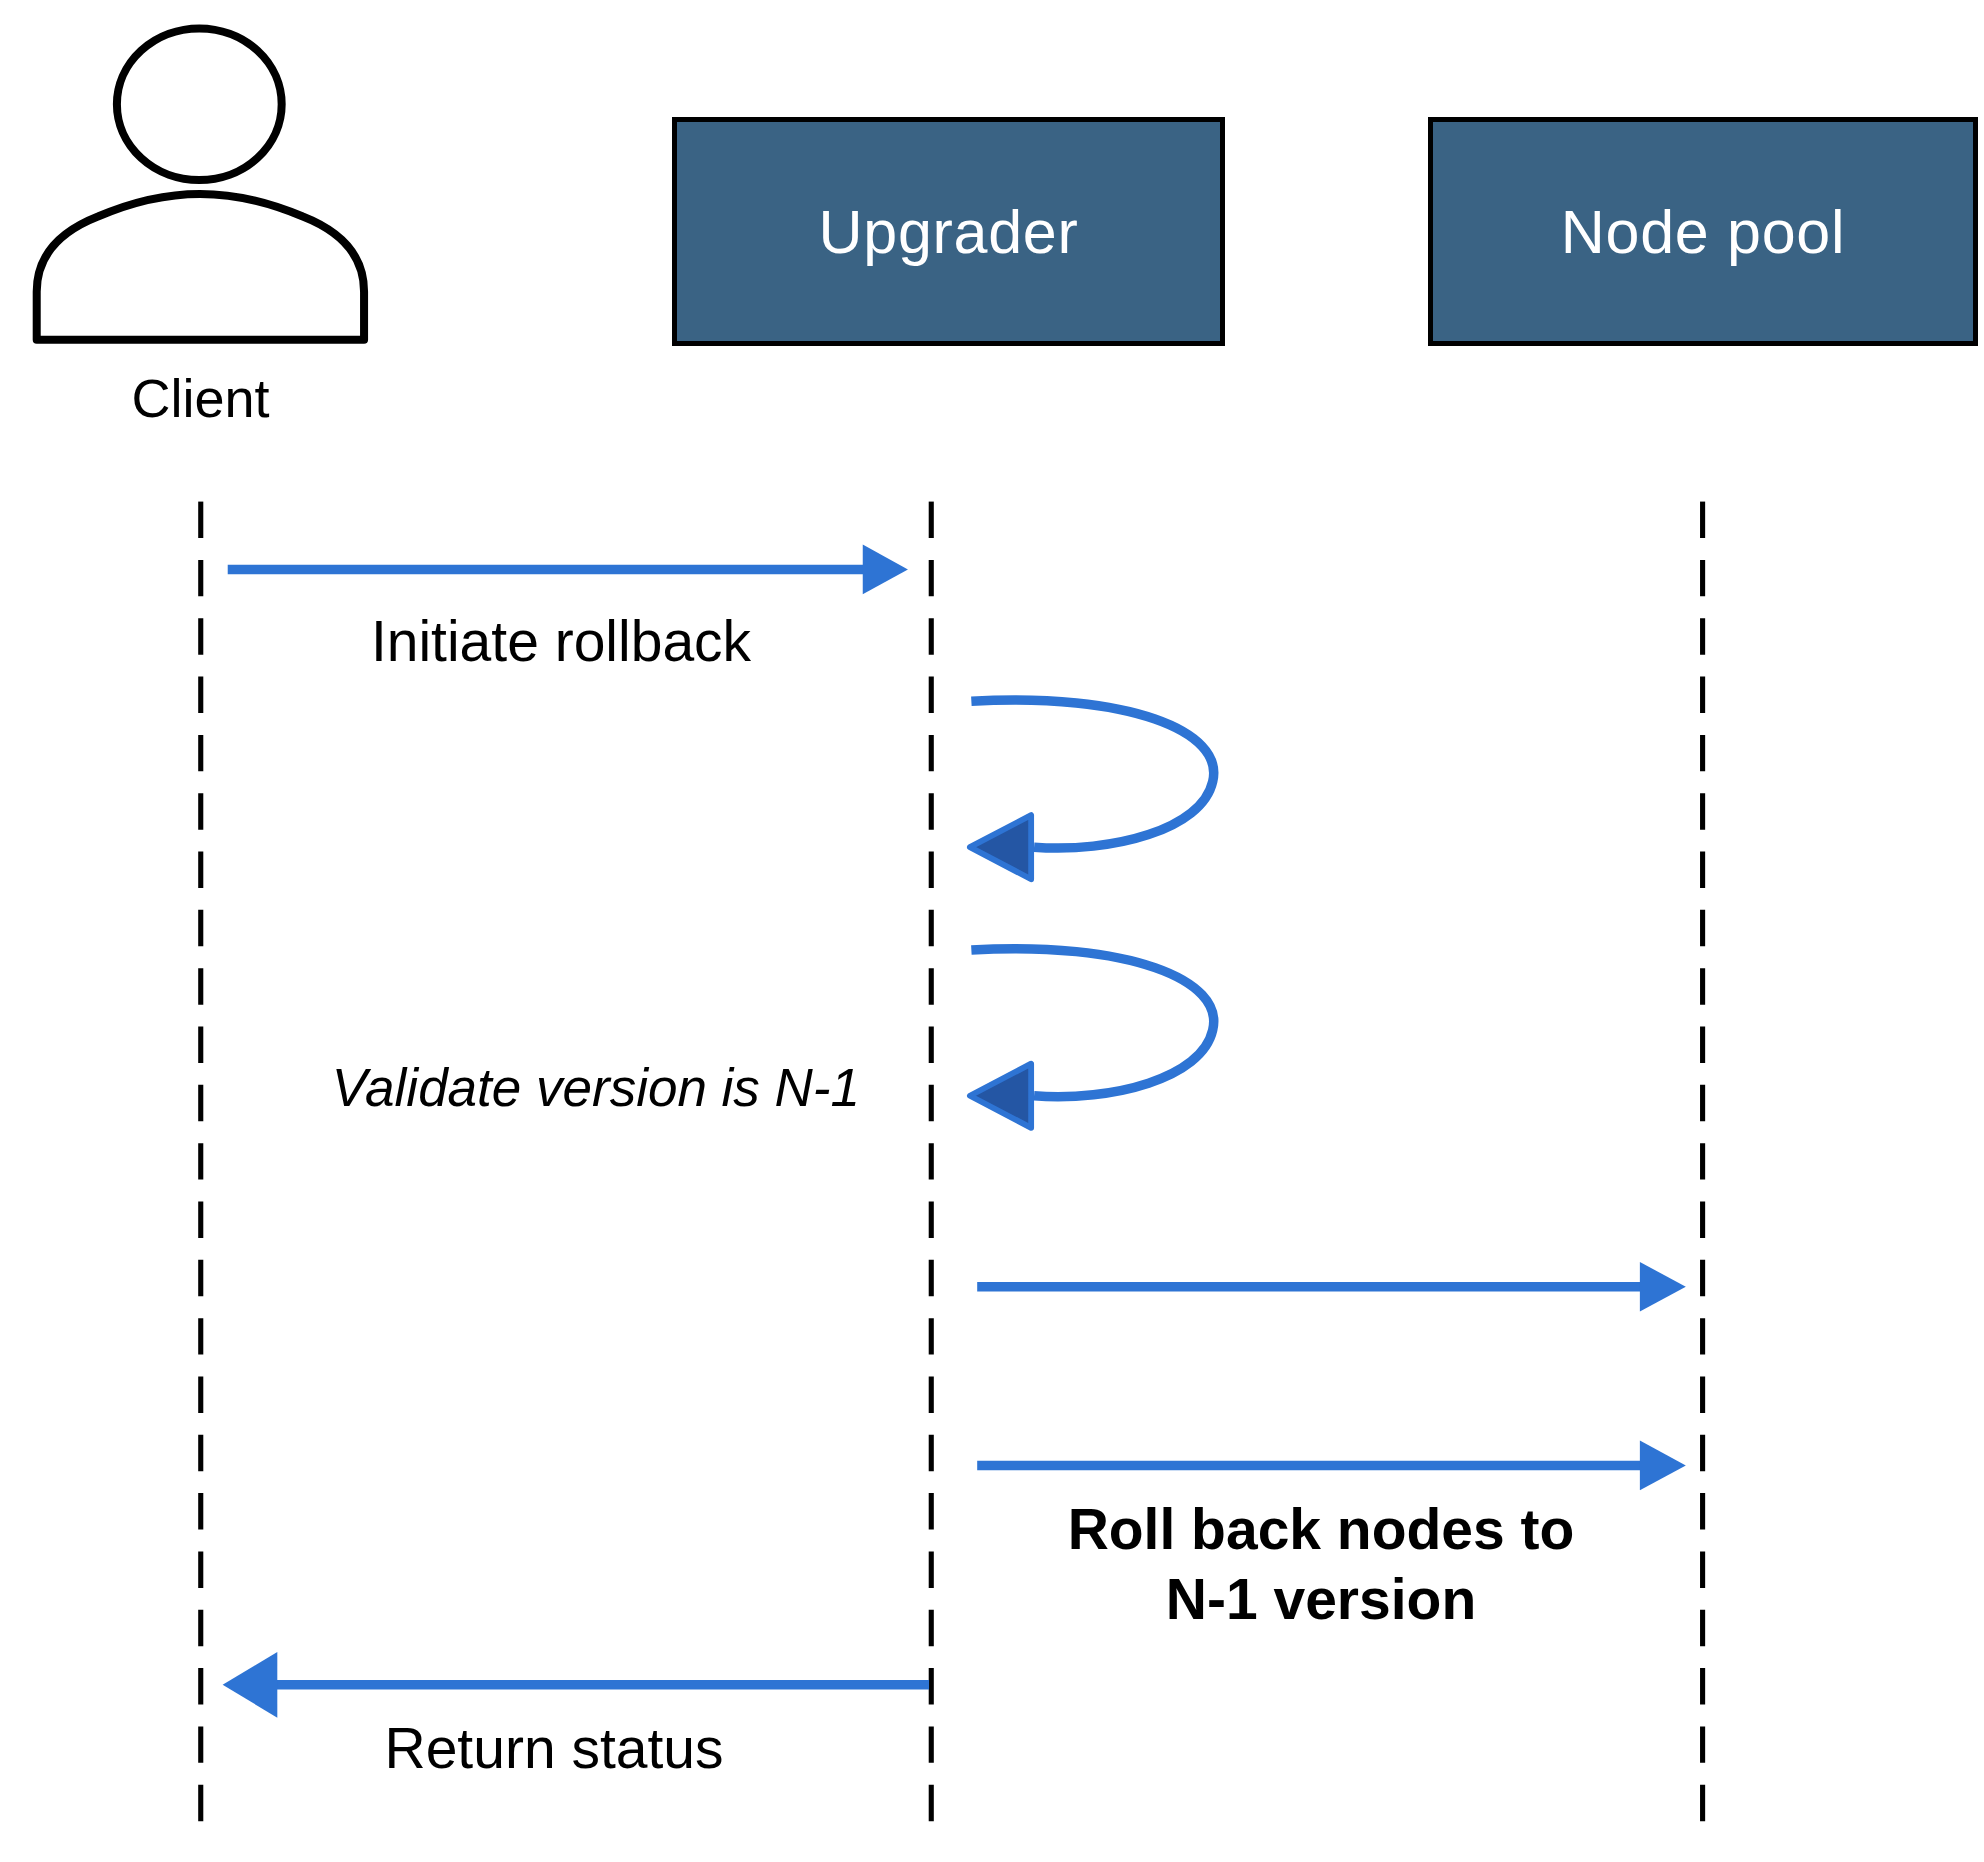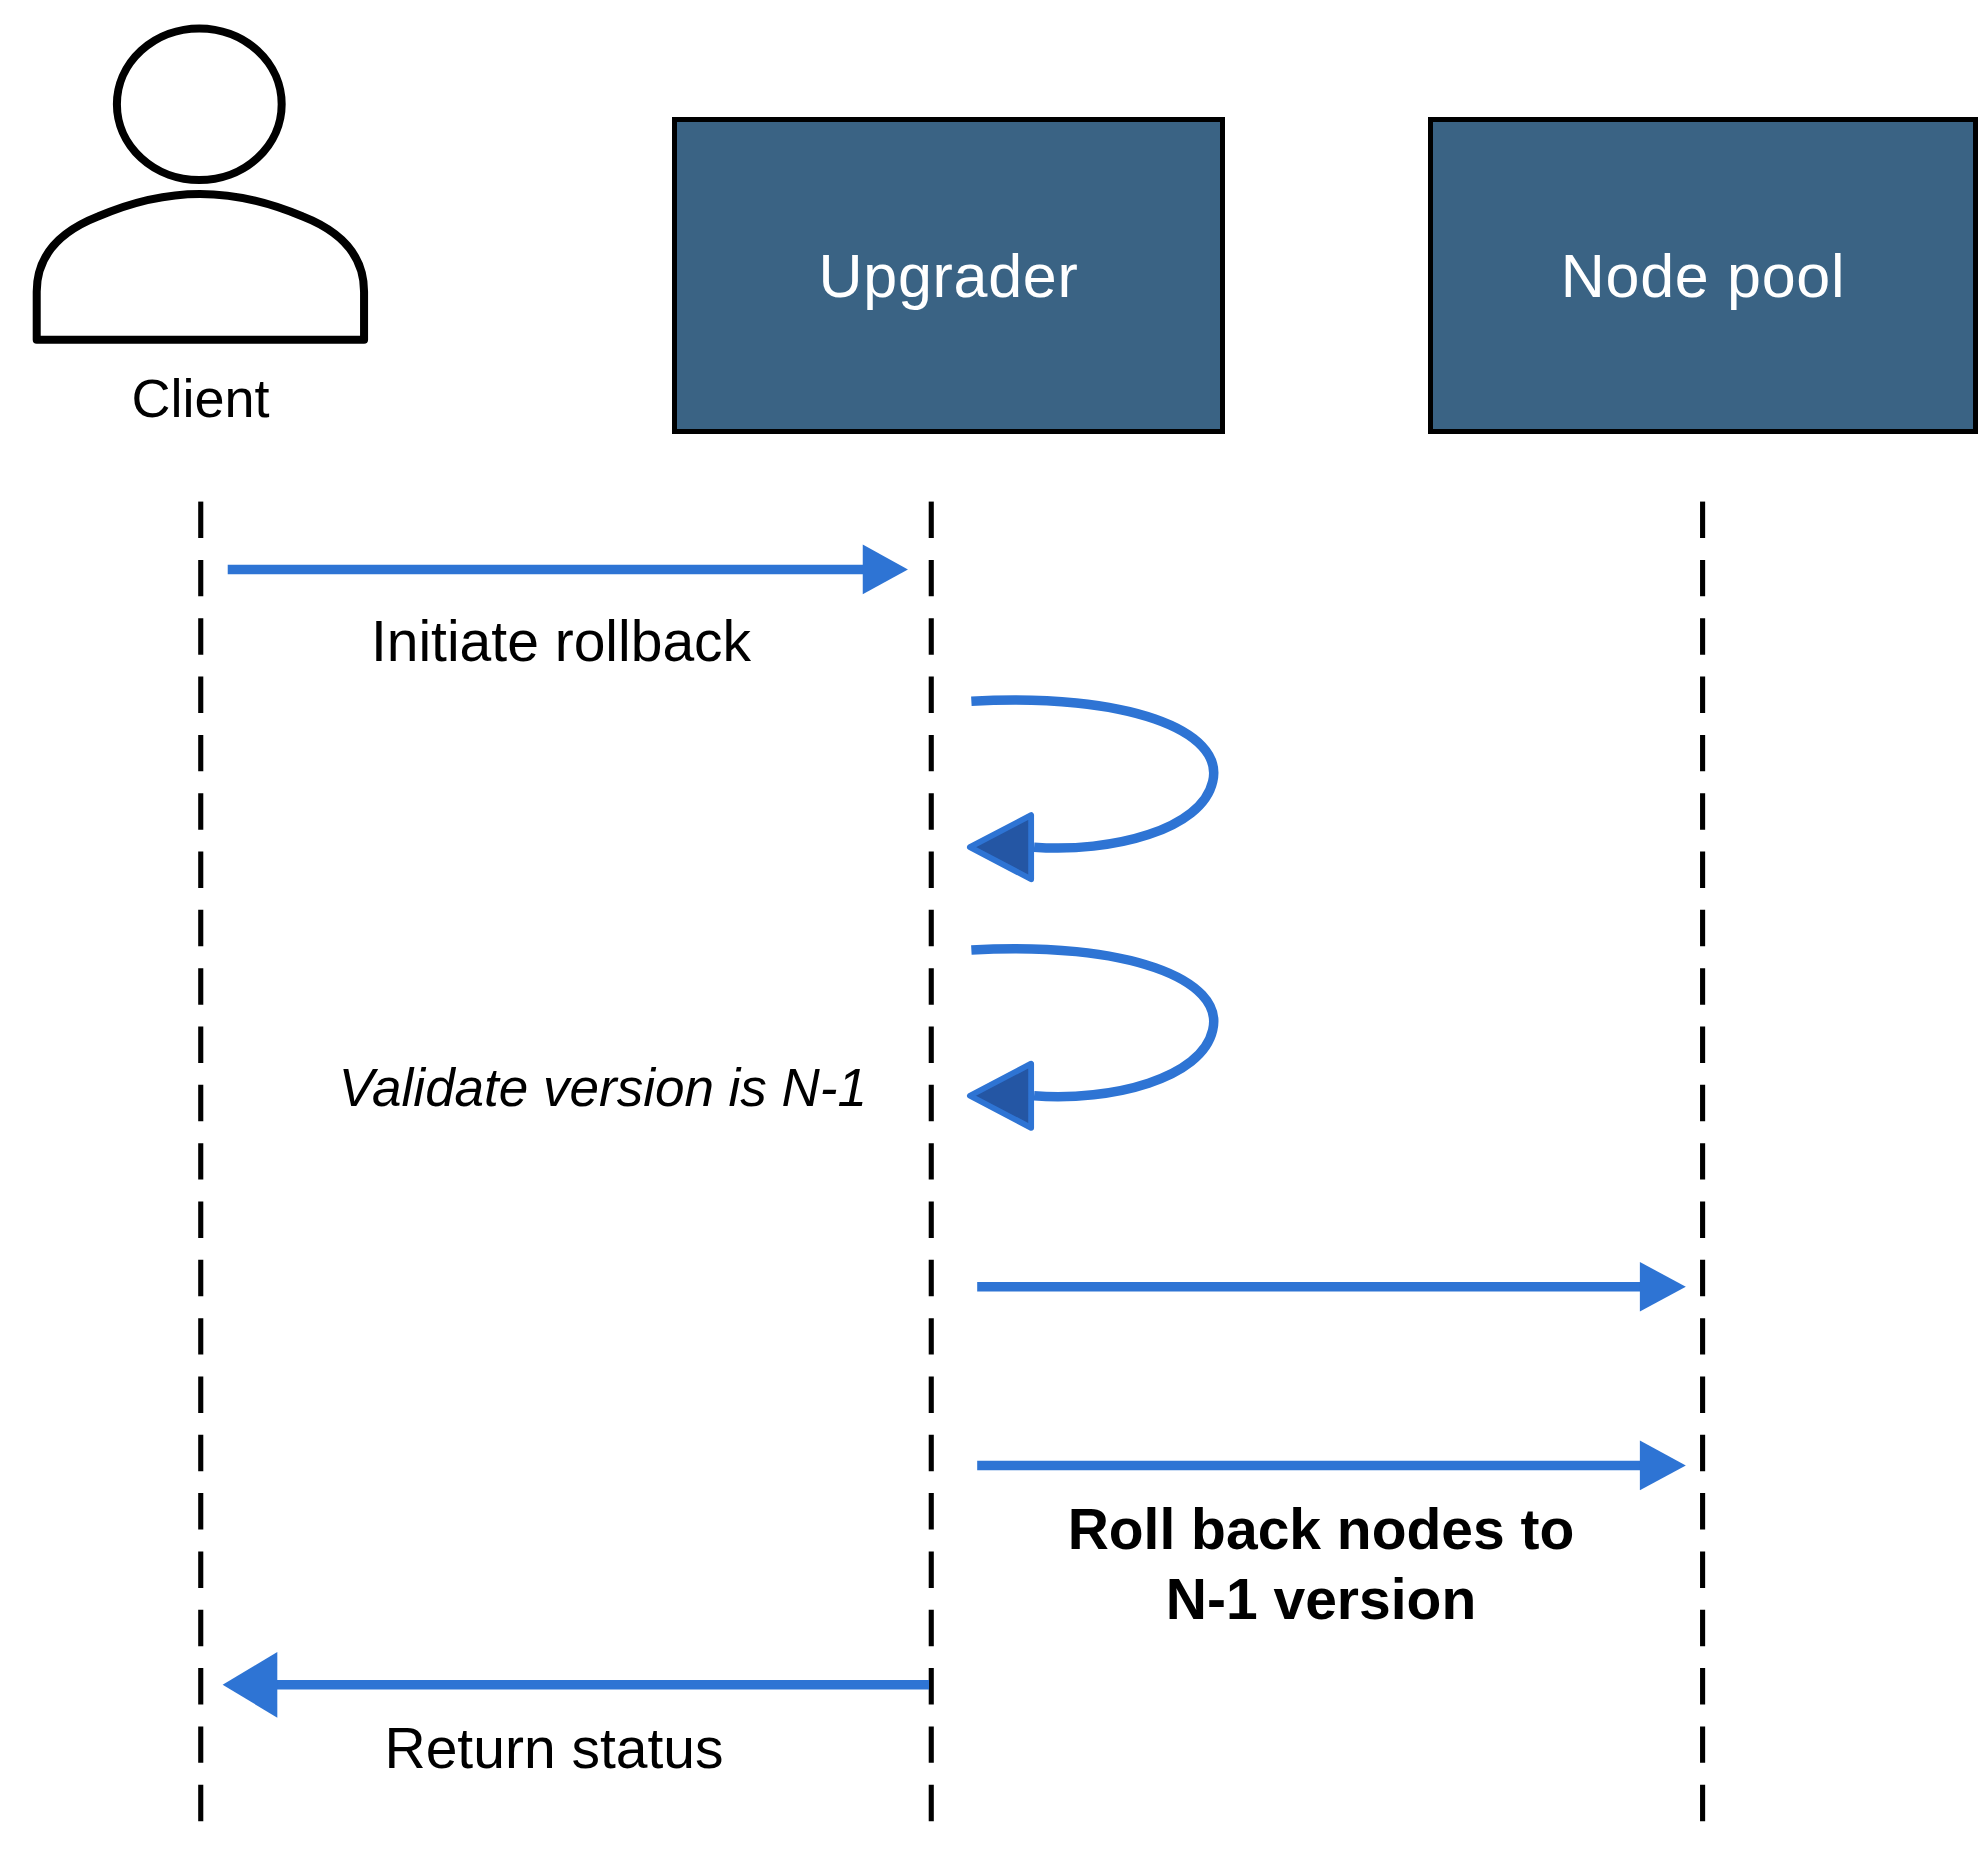--- a/index.html
+++ b/index.html
@@ -6,21 +6,21 @@
   #canvas{
     position:relative;
     width:1985px;height:1862px;
     background:#ffffff;
     font-family:"Liberation Sans", sans-serif;
     overflow:hidden;
   }
   #diagram-svg{position:absolute;left:0;top:0;}
   .actor-box{
     position:absolute;
-    top:117px;height:317px;
+    top:117px;height:229px;
     background:#3A6384;
     border:5.1px solid #000000;
     box-sizing:border-box;
     display:flex;align-items:center;justify-content:center;
     color:#ffffff;
     font-size:61px;
     letter-spacing:0.7px;
   }
   #upgrader-box{left:672px;width:553px;}
   #nodepool-box{left:1428px;width:550px;}
@@ -33,21 +33,21 @@
     white-space:pre-line;
   }
   .label.self-note{
     font-style:italic;
     font-size:53px;
     text-align:right;
   }
   #client-label{left:14.6px;top:366px;width:372px;font-size:54px;}
   #msg-initiate-rollback{left:233px;top:607px;width:656px;}
   #msg-validate-time{left:277px;top:806px;width:583px;}
-  #msg-validate-version{left:284px;top:1056px;width:583px;}
+  #msg-validate-version{left:277px;top:1056px;width:583px;}
   #msg-initiate-cordon{left:993px;top:1318px;width:656px;}
   #msg-rollback-nodes{left:993px;top:1495px;width:656px;font-weight:bold;}
   #msg-return-status{left:226px;top:1714px;width:656px;}
 </style>
 </head>
 <body>
 
 <div id="canvas">
 
   <svg id="diagram-svg" width="1985" height="1862" viewBox="0 0 2722 2554">

